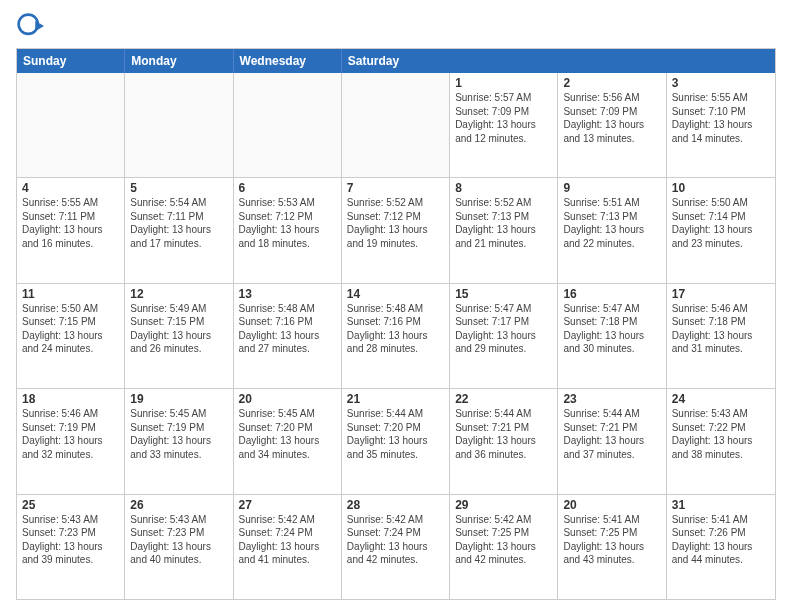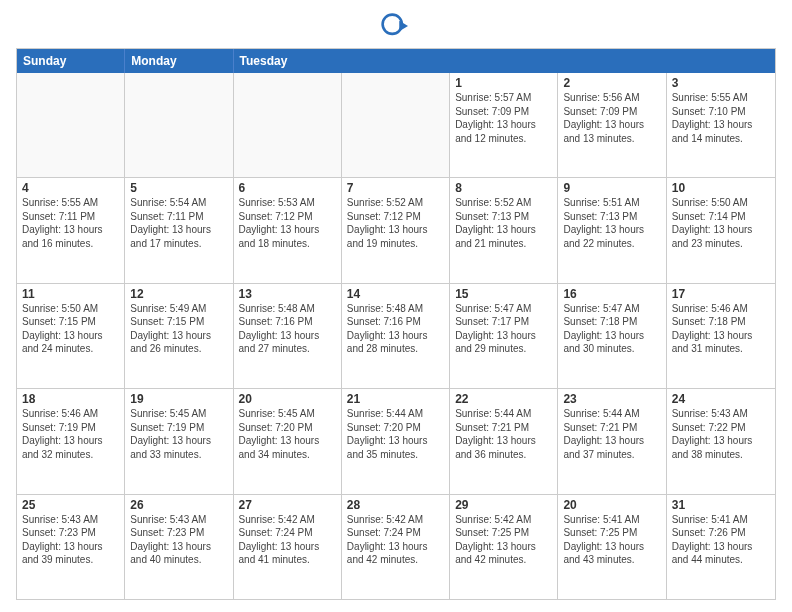--- a/index.html
+++ b/index.html
@@ -11,21 +11,20 @@
       font-size: 11px;
       color: #333;
       overflow: hidden;
     }
     .page {
       width: 792px;
       height: 612px;
       padding: 12px 16px 12px 16px;
       display: flex;
       flex-direction: column;
-      align-items: center;
     }
     .header {
       display: flex;
       justify-content: space-between;
       align-items: flex-start;
       margin-bottom: 8px;
     }
     .logo {
       display: flex;
       align-items: center;
@@ -135,21 +134,22 @@
     <div class="title-block">
       <div class="cal-title"></div>
       <div class="cal-subtitle"></div>
     </div>
   </div>
 
   <div class="calendar">
     <div class="cal-header-row">
     <div class="cal-header-cell">Sunday</div>
         <div class="cal-header-cell">Monday</div>
-        <div class="cal-header-cell">Tuesday</div>
+        <div class="cal-header-cell">Wednesday</div>
+        <div class="cal-header-cell">Saturday</div>
       </div>
     <div class="cal-body">
     <div class="cal-row">
           <div class="cal-cell empty"></div>
           <div class="cal-cell empty"></div>
           <div class="cal-cell empty"></div>
           <div class="cal-cell empty"></div>
           <div class="cal-cell">
             <div class="day-num">1</div>
             <div class="day-info">Sunrise: 5:57 AM<br>Sunset: 7:09 PM<br>Daylight: 13 hours and 12 minutes.</div>

